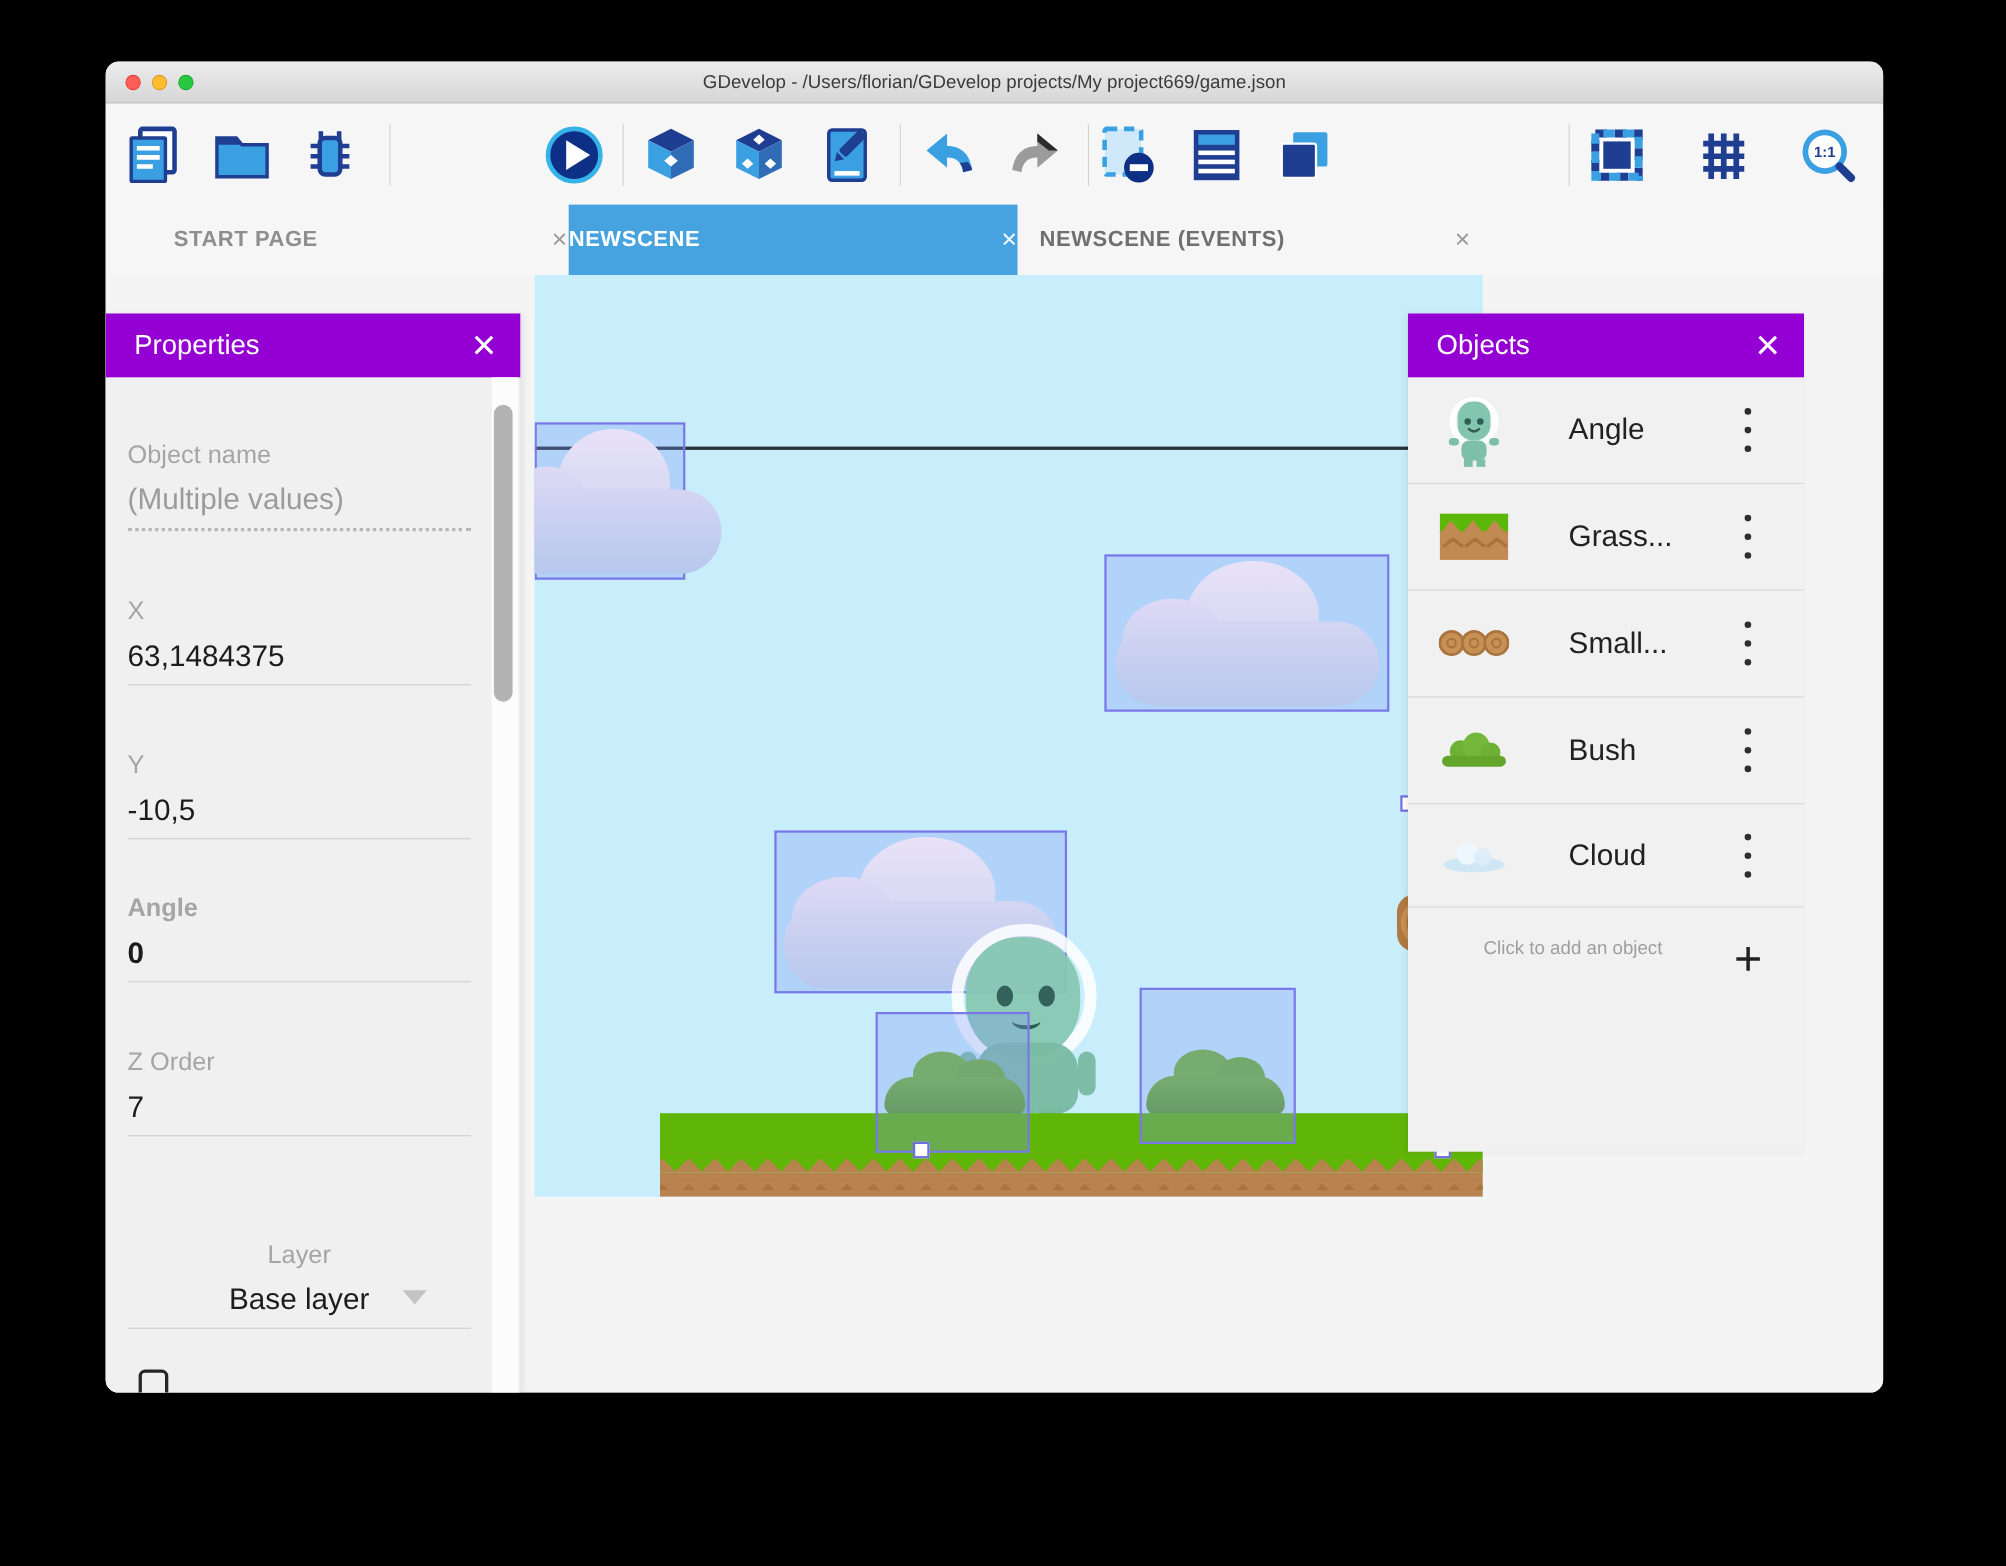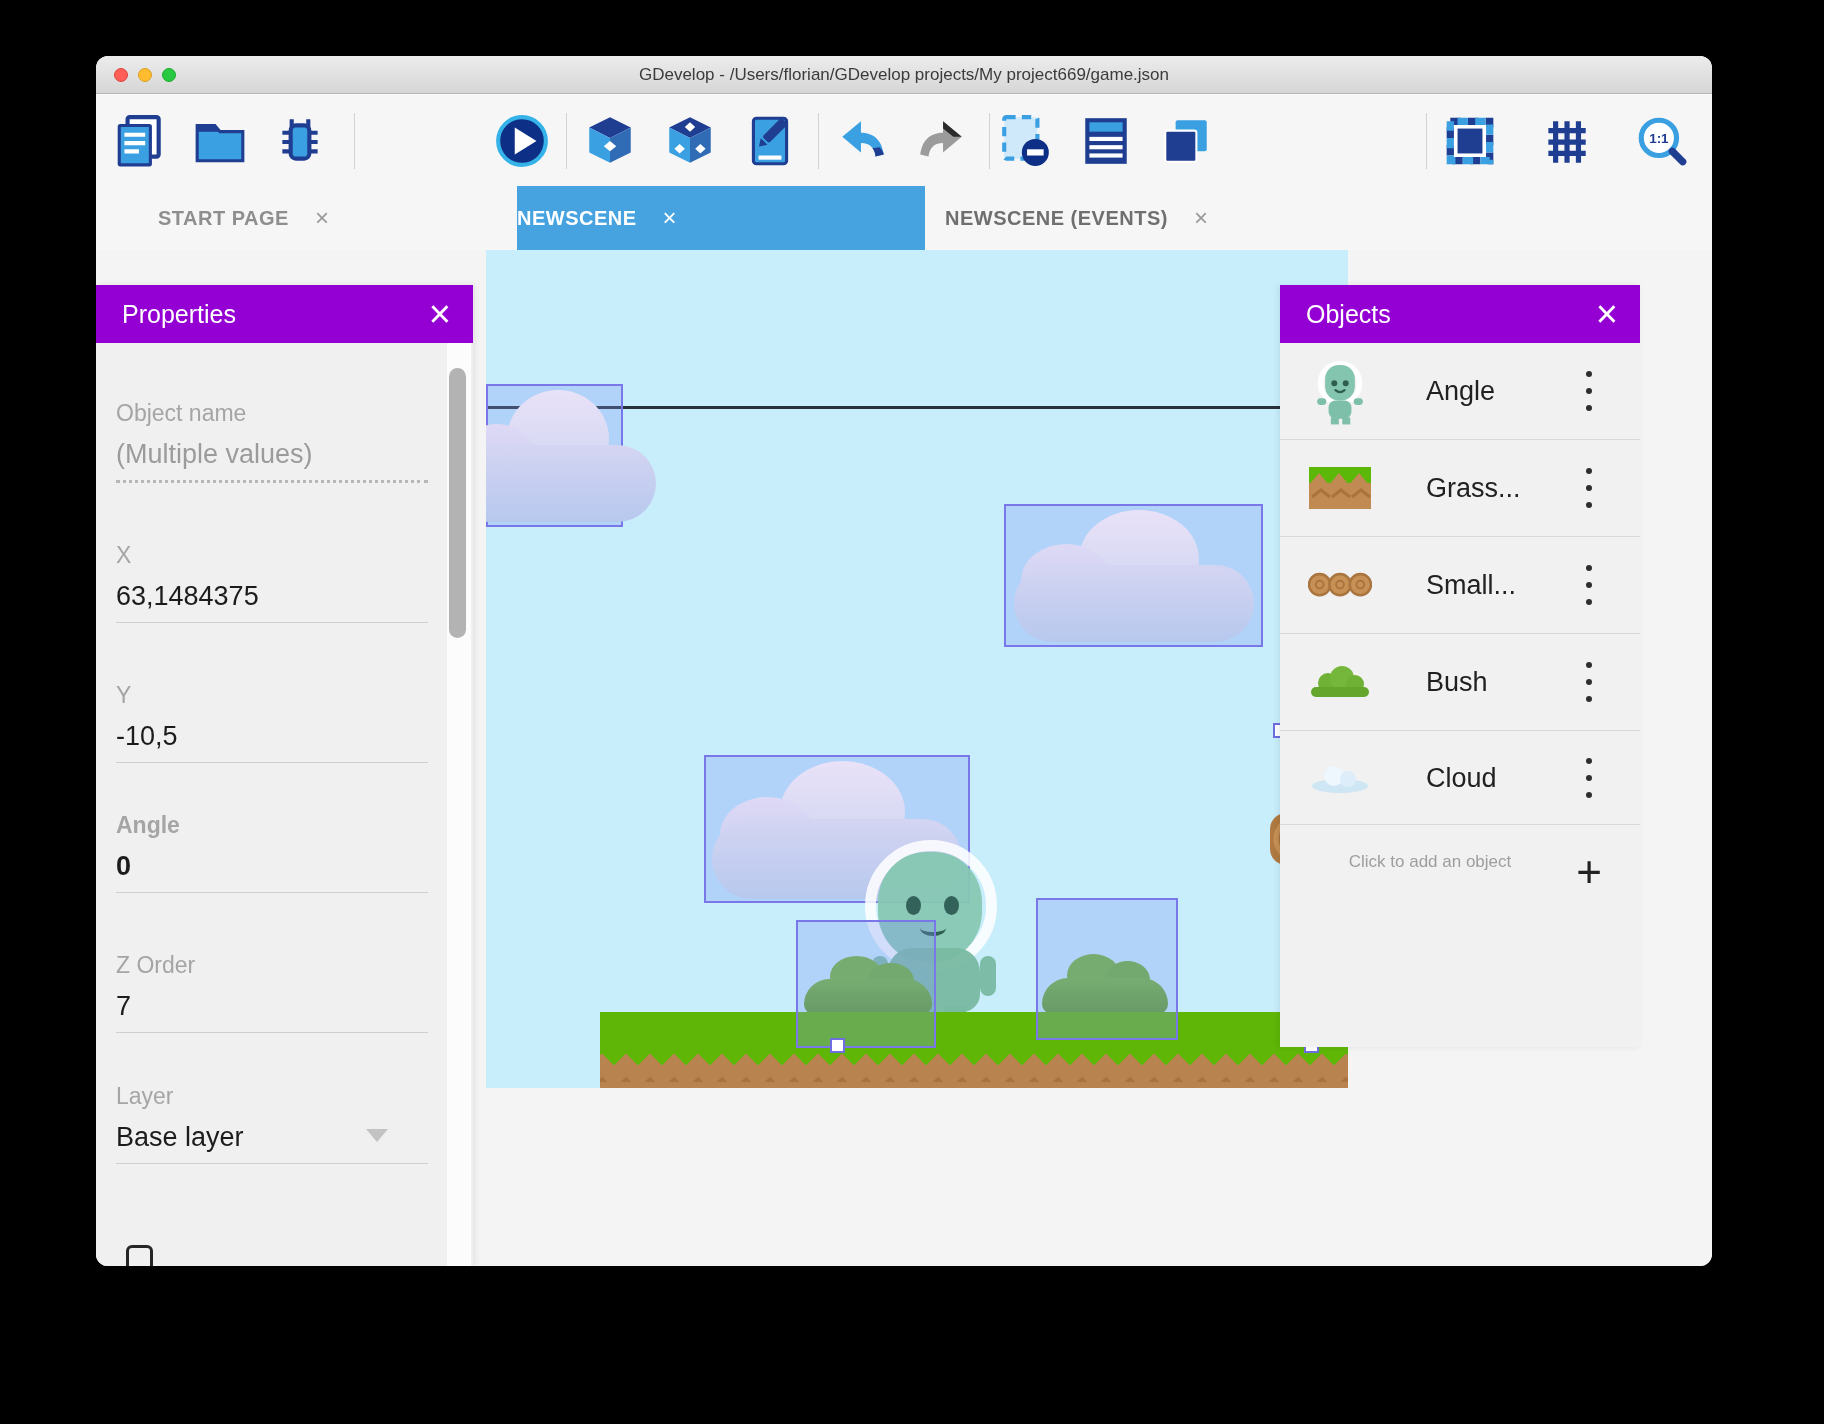--- a/index.html
+++ b/index.html
@@ -15,21 +15,21 @@
   #title-text { position:absolute; left:0; right:0; top:0; height:38px; line-height:38px; text-align:center; font-size:17px; font-weight:500; color:#3b3b3b; }
 
   
   #toolbar { position:absolute; left:0; top:39px; width:100%; height:91px; background:#f6f6f6; }
   .tbtn { position:absolute; top:18px; width:56px; height:56px; cursor:pointer; }
   .tbtn svg { width:100%; height:100%; }
   .tsep { position:absolute; top:18px; width:1px; height:56px; background:#d2d2d2; }
 
   
   #tabbar { position:absolute; left:0; top:130px; width:100%; height:64px; background:#f6f6f6; }
-  .tab { position:absolute; top:0; height:64px; display:flex; align-items:center; justify-content:flex-start; gap:26px; font-size:20px; font-weight:700; letter-spacing:.5px; color:#8e8e8e; cursor:pointer; }
+  .tab { position:absolute; top:0; height:64px; display:flex; align-items:center; justify-content:space-between; gap:26px; font-size:20px; font-weight:700; letter-spacing:.5px; color:#8e8e8e; cursor:pointer; }
   .tab .tx { font-size:24px; font-weight:400; color:#9a9a9a; cursor:pointer; }
   .tab.active { background:#47a3e0; color:#fff; }
   .tab.active .tx { color:#fff; }
   #tab-0 { left:62px; width:358px; }
   #tab-1 { left:421px; width:408px; }
   #tab-2 { left:849px; width:392px; color:#6f6f6f; }
 
   
   #main { position:absolute; left:0; top:194px; width:100%; height:1016px; background:#f4f4f4; }
 
@@ -39,21 +39,21 @@
   .phead .hx { font-size:38px; font-weight:300; line-height:38px; cursor:pointer; }
 
   
   #properties-panel { position:absolute; left:0; top:35px; width:377px; height:981px; background:#f0f0f0; box-shadow:2px 0 6px rgba(0,0,0,.08); }
   #prop-scroll-track { position:absolute; right:2px; top:58px; width:24px; bottom:0; background:#fcfcfc; }
   #prop-scroll-thumb { position:absolute; right:5px; top:25px; width:17px; height:270px; border-radius:9px; background:#b3b3b3; cursor:grab; }
   .pfield { position:absolute; left:20px; width:312px; }
   .pfield .plabel { font-size:23px; color:#a5a5a5; margin-bottom:12px; }
   .pfield .pvalue { font-size:27px; color:#1c1c1c; padding-bottom:10px; border-bottom:1px solid #cfcfcf; min-height:38px; cursor:text; }
   .pfield .pvalue.placeholder { color:#9b9b9b; border-bottom:3px dotted #b7b7b7; }
-  #pf-0 { top:115px; } #pf-1 { top:257px; } #pf-2 { top:397px; } #pf-3 { top:527px;font-weight:bold; } #pf-4 { top:667px; } #pf-5 { top:798px; }
+  #pf-0 { top:115px; } #pf-1 { top:257px; } #pf-2 { top:397px; } #pf-3 { top:527px;font-weight:bold; } #pf-4 { top:667px; } #pf-5 { top:842px;text-align:center; }
   .ddtri { position:absolute; right:40px; bottom:22px; width:0; height:0; border-left:11px solid transparent; border-right:11px solid transparent; border-top:13px solid #c3c3c3; }
   #prop-checkbox { position:absolute; left:30px; top:960px; width:27px; height:27px; border:3px solid #262626; border-radius:6px; background:#f0f0f0; cursor:pointer; }
 
   
   #canvas { position:absolute; left:390px; top:0; width:862px; height:838px; background:#c8eefc; overflow:hidden; cursor:default; }
   .hline { position:absolute; left:0; top:156px; width:100%; height:3px; background:#263238; }
   .selbox { position:absolute; border:2px solid #7a78e8; background:rgba(126,150,243,.30); }
   .cloud { position:absolute; }
   .cloud .c-base { position:absolute; left:0; bottom:0; width:100%; height:58%; border-radius:42px; background:linear-gradient(180deg,#d4d5f2,#b7c8ee); }
   .cloud .c-puff { position:absolute; left:27%; top:0; width:50%; height:74%; border-radius:50%; background:linear-gradient(180deg,#e9e2f8,#ccd3f1); }

